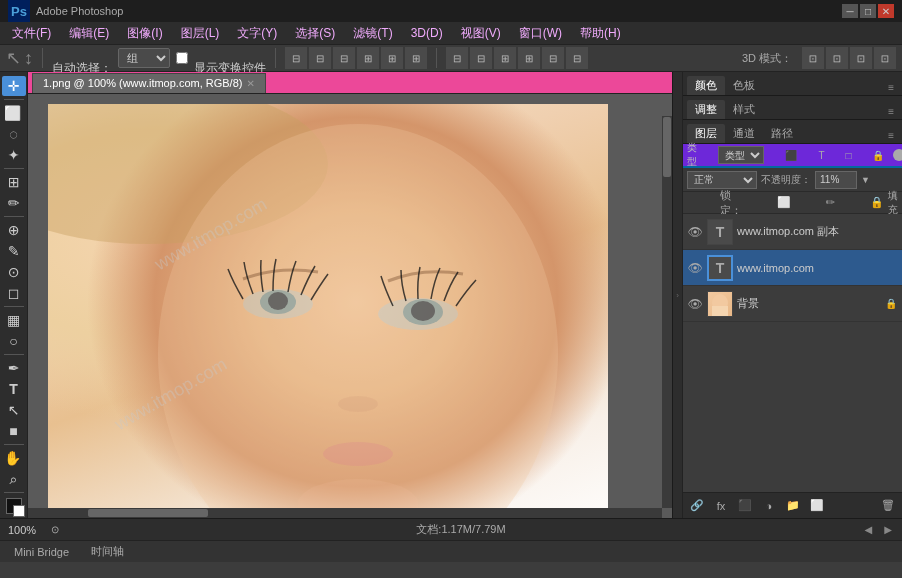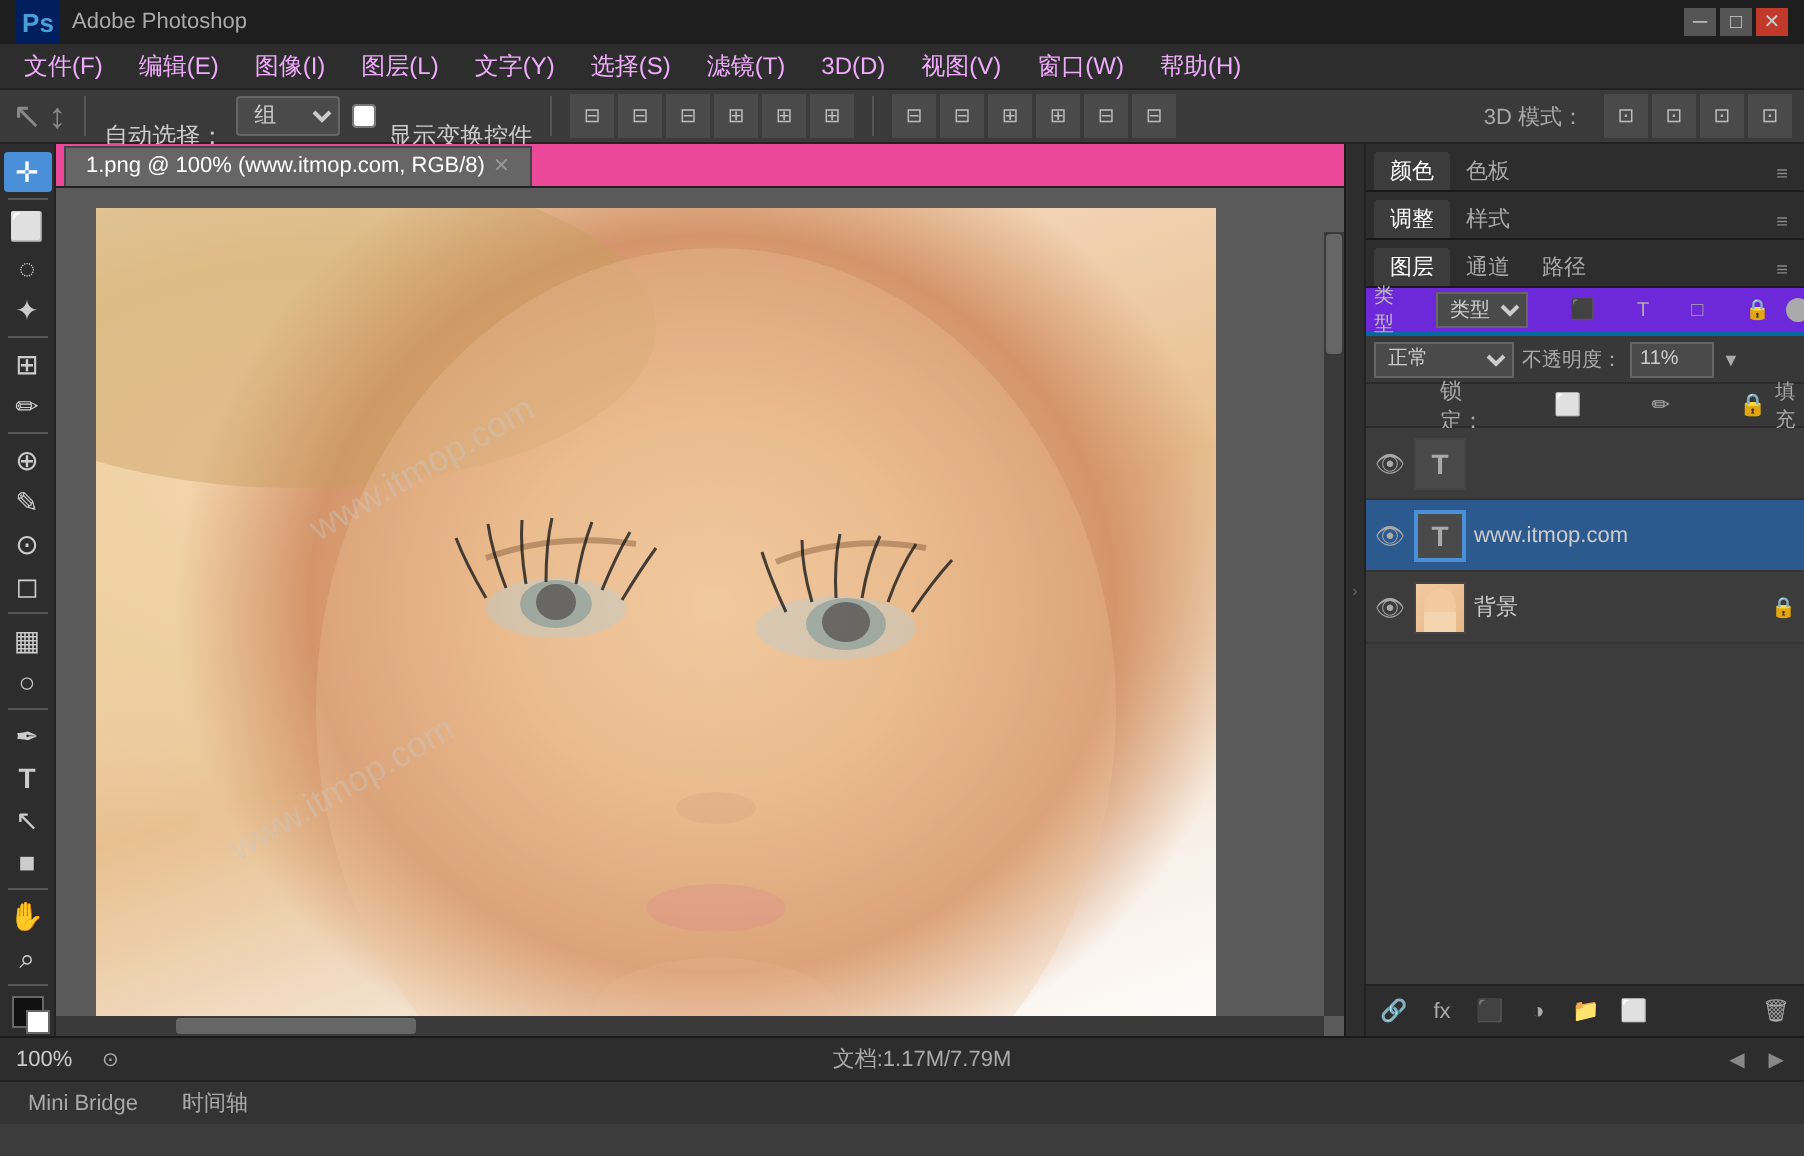--- a/index.html
+++ b/index.html
@@ -777,20 +777,21 @@
         <span class="fill-label">填充：</span>
         <div class="fill-value">100%</div>
         <span class="opacity-arrow">▼</span>
       </div>
 
       <div id="layer-list">
 
         <div class="layer-item">
           <div class="layer-eye">👁</div>
           <div class="layer-thumb text-thumb">T</div>
+          <div class="layer-name">www.itmop.com 副本</div>
         </div>
 
         <div class="layer-item selected">
           <div class="layer-eye">👁</div>
           <div class="layer-thumb text-thumb" style="border:2px solid #4a90d9;">T</div>
           <div class="layer-name">www.itmop.com</div>
         </div>
 
         <div class="layer-item">
           <div class="layer-eye">👁</div>

